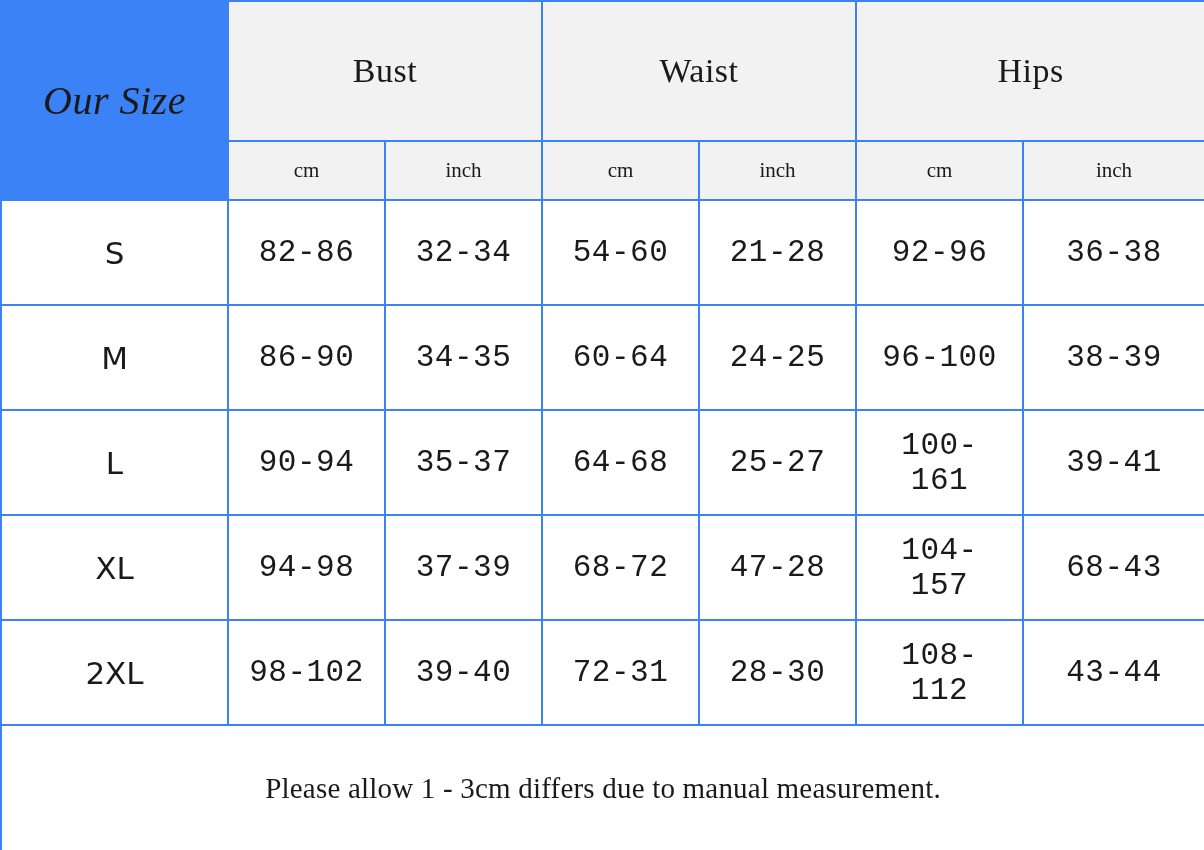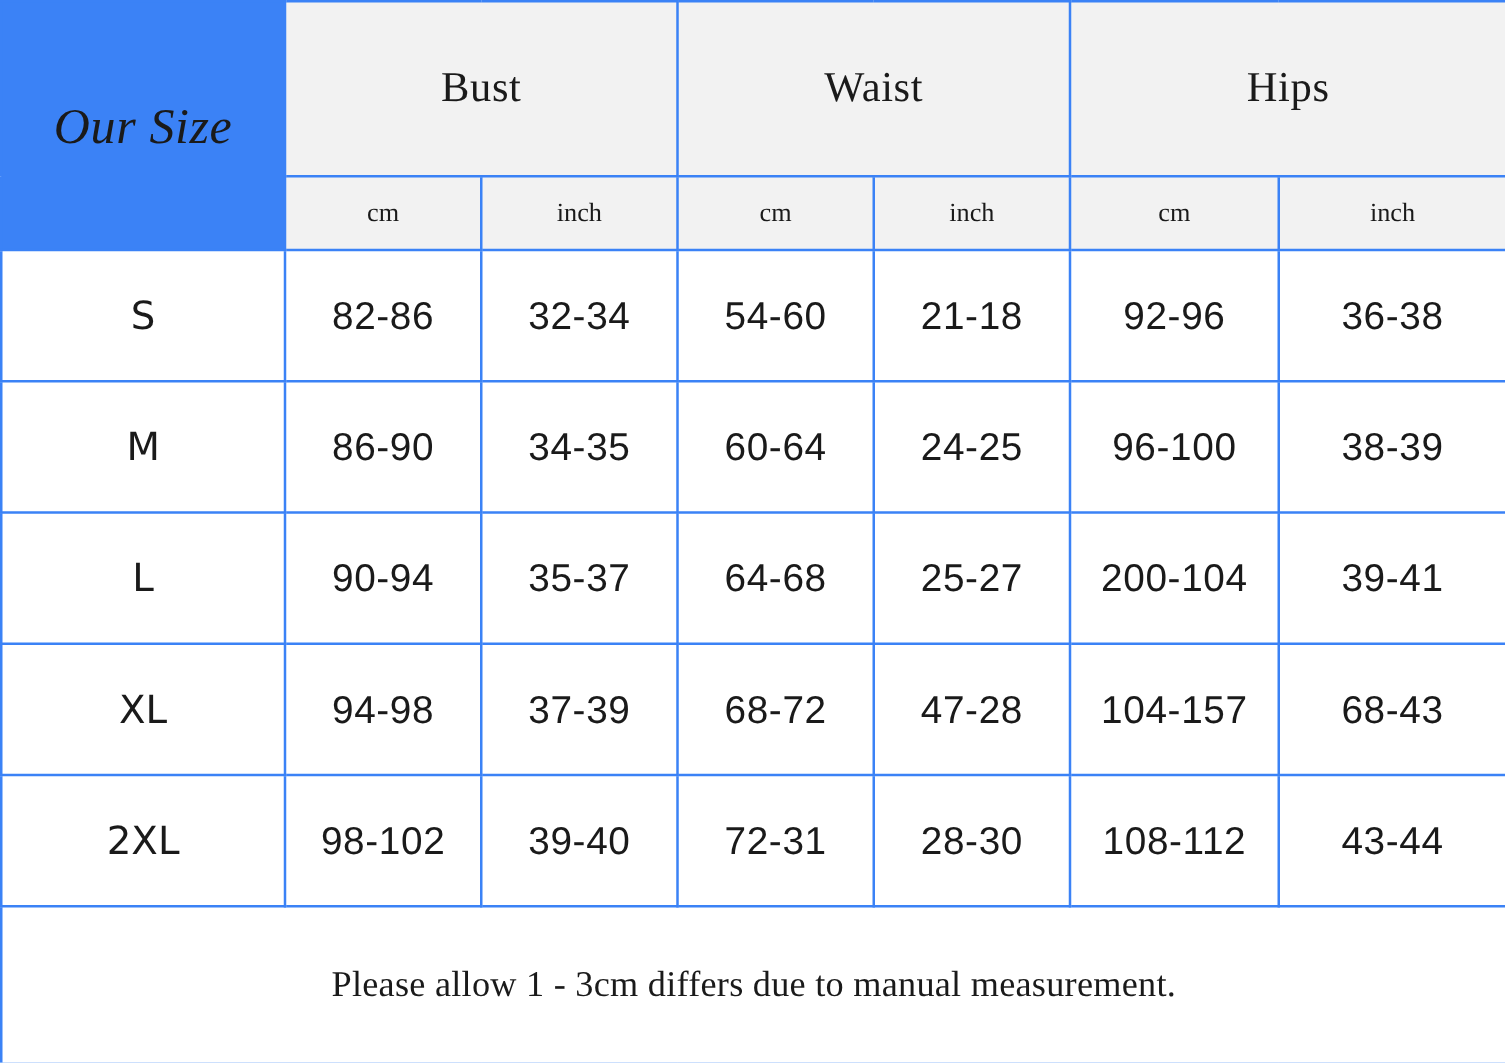--- a/index.html
+++ b/index.html
@@ -62,21 +62,21 @@
     font-size: 21px;
   }
 
   
   .cell-size {
     font-family: "DejaVu Sans", sans-serif;
     font-size: 31px;
     font-weight: 400;
   }
   .cell-val {
-    font-family: Liberation Sans, sans-serif;
+    font-family: Liberation Mono, monospace;
     font-size: 31px;
     font-weight: 400;
     letter-spacing: 0.5px;
     margin-left: 12px;
   }
 
   .footnote {
     font-family: "Liberation Serif", serif;
     font-weight: bold;
     font-size: 29px;
@@ -125,42 +125,42 @@
         <td class="hdr-unit">inch</td>
         <td class="hdr-unit">cm</td>
         <td class="hdr-unit">inch</td>
       </tr>
 
       <tr class="row-data">
         <td class="cell-size">S</td>
         <td class="cell-val">82-86</td>
         <td class="cell-val">32-34</td>
         <td class="cell-val">54-60</td>
-        <td class="cell-val">21-18</td>
+        <td class="cell-val">21-28</td>
         <td class="cell-val">92-96</td>
         <td class="cell-val">36-38</td>
       </tr>
 
       <tr class="row-data">
         <td class="cell-size">M</td>
         <td class="cell-val">86-90</td>
         <td class="cell-val">34-35</td>
         <td class="cell-val">60-64</td>
         <td class="cell-val">24-25</td>
         <td class="cell-val">96-100</td>
         <td class="cell-val">38-39</td>
       </tr>
 
       <tr class="row-data">
         <td class="cell-size">L</td>
         <td class="cell-val">90-94</td>
         <td class="cell-val">35-37</td>
         <td class="cell-val">64-68</td>
         <td class="cell-val">25-27</td>
-        <td class="cell-val">200-104</td>
+        <td class="cell-val">100-161</td>
         <td class="cell-val">39-41</td>
       </tr>
 
       <tr class="row-data">
         <td class="cell-size">XL</td>
         <td class="cell-val">94-98</td>
         <td class="cell-val">37-39</td>
         <td class="cell-val">68-72</td>
         <td class="cell-val">47-28</td>
         <td class="cell-val">104-157</td>

